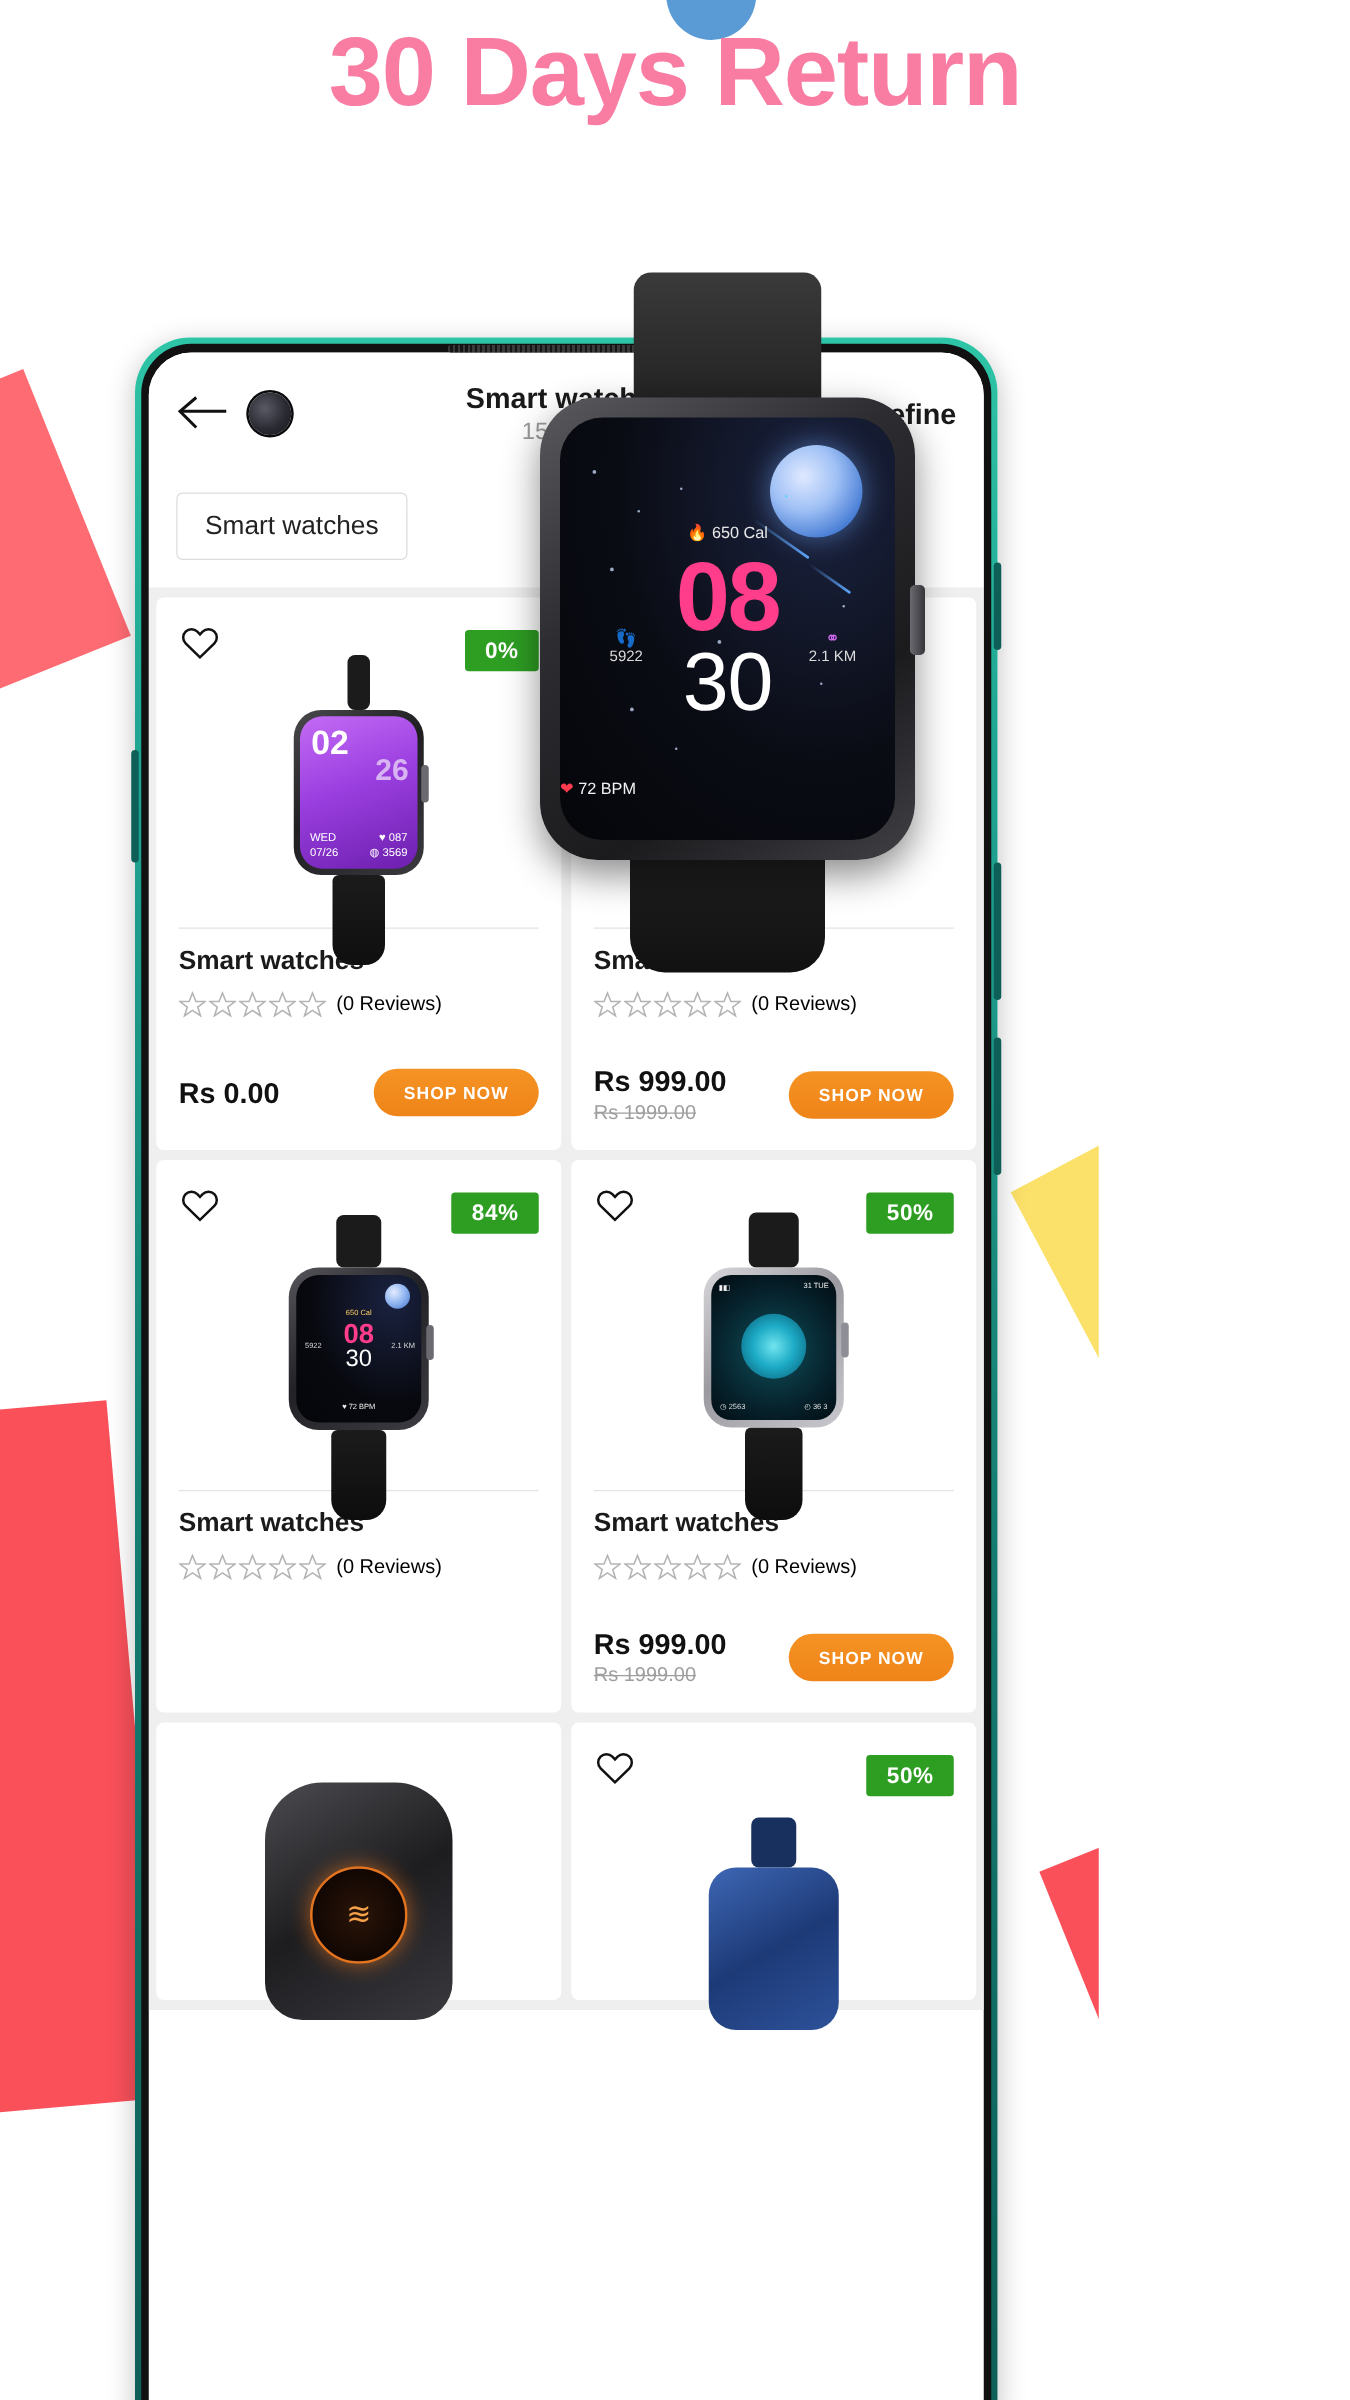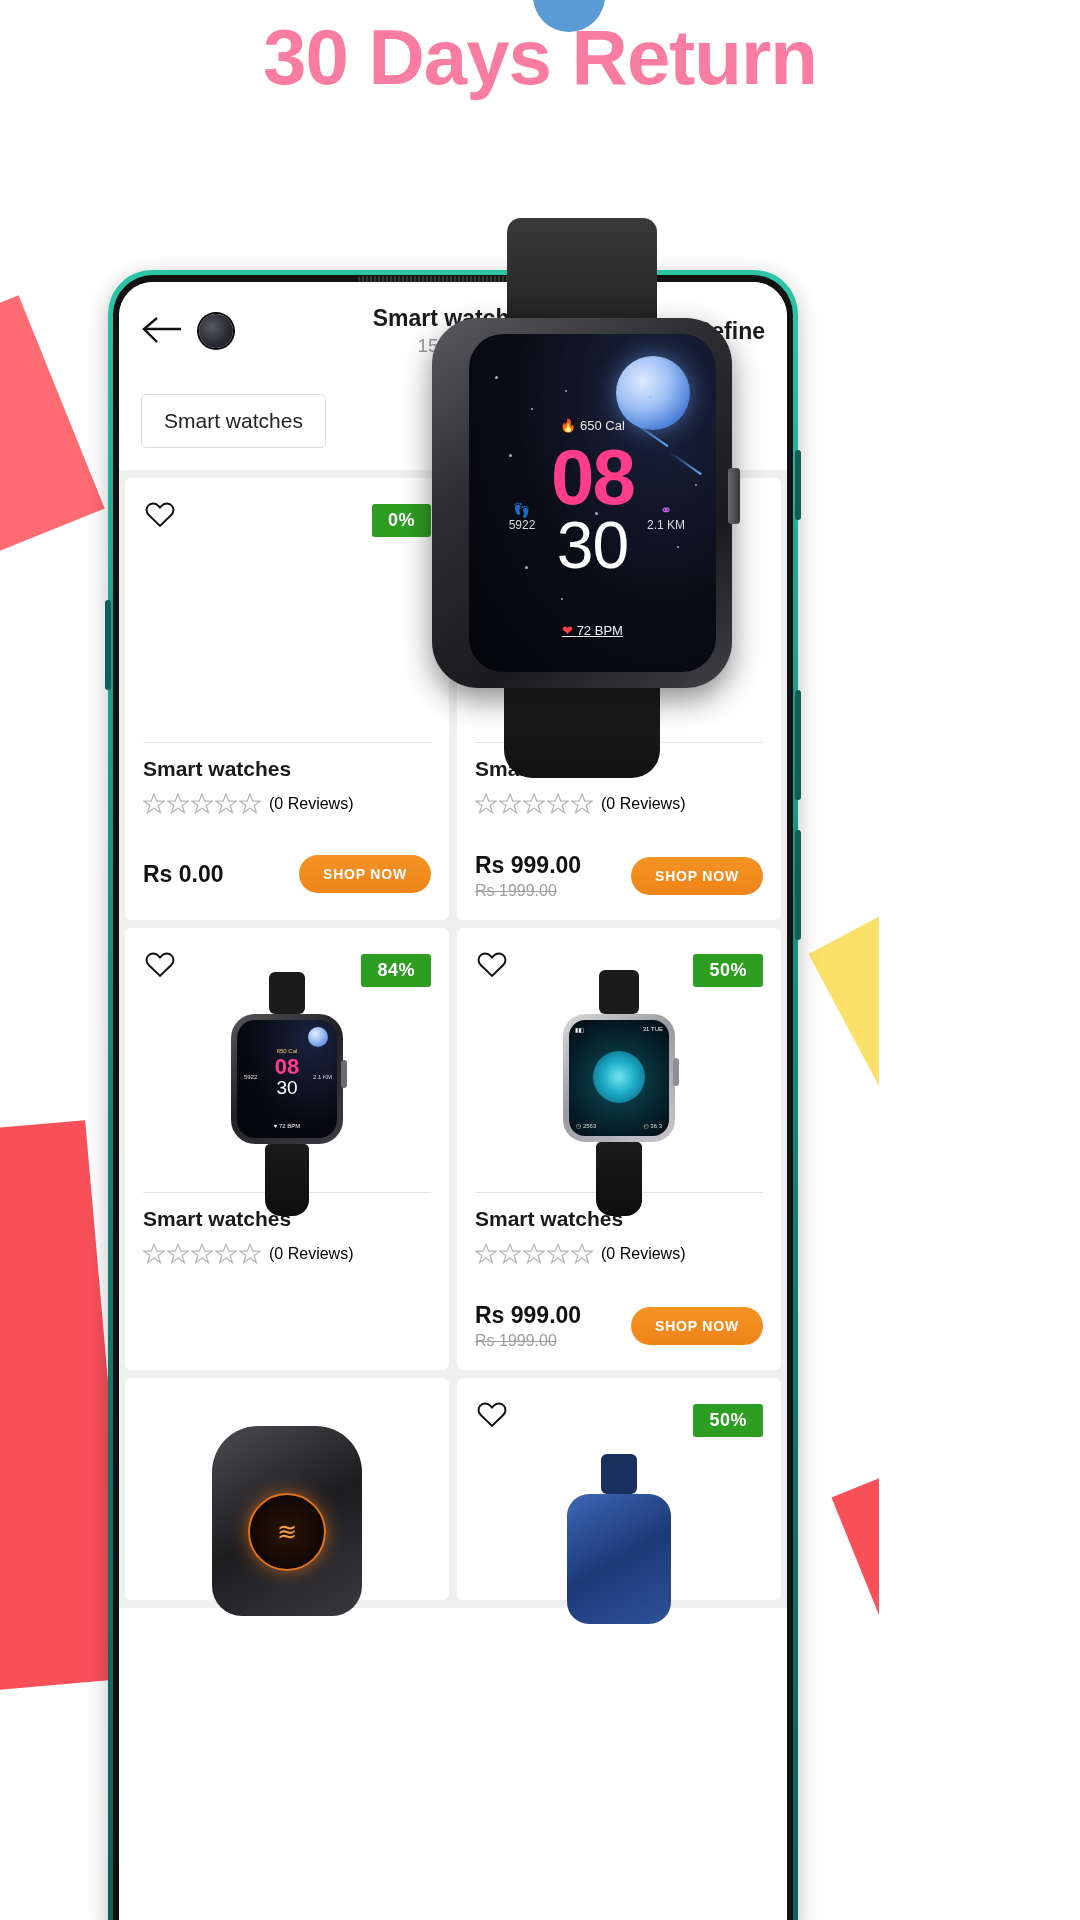--- a/index.html
+++ b/index.html
@@ -177,35 +177,34 @@
   .hero-crown {
     position: absolute; right: -8px; top: 150px; width: 12px; height: 56px;
     background: linear-gradient(90deg,#6a6a70,#35353a); border-radius: 4px;
   }
   .hero-face {
     position: absolute; left: 16px; top: 16px; right: 16px; bottom: 16px;
     border-radius: 34px;
     background: radial-gradient(ellipse at 78% 18%, #1b2340 0%, #0a0c14 55%, #05060a 100%);
     overflow: hidden;
     color: #fff;
-    margin-left: 21px;
   }
   .moon {
     position: absolute; right: 26px; top: 22px; width: 74px; height: 74px; border-radius: 50%;
     background: radial-gradient(circle at 36% 34%, #dfe9ff 0%, #9fc0f5 40%, #4a7fd6 75%, #2b4f9a 100%);
     box-shadow: 0 0 22px rgba(110,160,240,.55);
   }
   .star-dot { position: absolute; background: #cfe0ff; border-radius: 50%; opacity: .75; }
   .comet { position: absolute; height: 2px; background: linear-gradient(90deg,rgba(80,160,255,0),#5fa8ff); transform: rotate(35deg); border-radius: 2px;}
   .cal-row { position: absolute; left: 0; right: 0; top: 84px; text-align: center; font-size: 13px; color: #e8e8e8; }
   .big-time { position: absolute; left: 0; right: 0; top: 108px; text-align: center; }
   .big-hh { font-size: 78px; font-weight: bold; color: #ff3d8b; line-height: .92; letter-spacing: -2px;}
   .big-mm { font-size: 66px; color: #ffffff; line-height: .95; font-weight: 300; letter-spacing: -1px;}
   .side-stat { position: absolute; font-size: 12px; color: #dcdcdc; text-align: center; }
-  .bpm-row { position: absolute; left: 0; right: 0; bottom: 34px; text-align: center; font-size: 13px; color: #f2f2f2; text-decoration: underline;}
+  .bpm-row { position: absolute; left: 0; right: 0; bottom: 34px; font-size: 13px; color: #f2f2f2;}
 </style>
 </head>
 <body>
 
 <div id="stage">
 
   <div class="bg-blue-dot"></div>
   <div class="bg-red-left-top2"></div>
   <div class="bg-red-left-bottom"></div>
   <div class="bg-yellow-right"></div>
@@ -242,20 +241,35 @@
         </div>
 
         <div class="grid">
 
           <div class="card">
             <div class="card-top">
               <svg class="heart" viewBox="0 0 24 22">
                   <path d="M12 20.5 2.8 11.6a5.3 5.3 0 0 1 7.5-7.5l1.7 1.7 1.7-1.7a5.3 5.3 0 1 1 7.5 7.5z" fill="none" stroke="#111" stroke-width="1.6"></path>
                 </svg>
               <div class="badge">0%</div>
+              <div class="watch-img">
+                <div style="width:18px;height:44px;background:#1b1b1b;border-radius:6px;margin:22px auto 0;"></div>
+                <div style="position:relative;width:104px;height:132px;border-radius:22px;background:linear-gradient(140deg,#4a4a4e,#1f1f22 45%,#3a3a3f);padding:5px;">
+                  <div style="position:absolute;right:-4px;top:44px;width:6px;height:30px;background:#6a6a70;border-radius:3px;"></div>
+                  <div class="wf" style="width:100%;height:100%;border-radius:18px;background:linear-gradient(160deg,#c36bf5 0%,#9b3fe0 45%,#6c1fae 100%);position:relative;">
+                    <div style="position:absolute;left:9px;top:6px;font-size:27px;font-weight:bold;color:#fff;">02</div>
+                    <div style="position:absolute;right:7px;top:30px;font-size:24px;font-weight:bold;color:#d8b4f3;">26</div>
+                    <div style="position:absolute;left:8px;bottom:20px;font-size:9px;color:#fff;">WED</div>
+                    <div style="position:absolute;left:8px;bottom:8px;font-size:9px;color:#fff;">07/26</div>
+                    <div style="position:absolute;right:8px;bottom:20px;font-size:9px;color:#fff;">♥&nbsp;<span>087</span></div>
+                    <div style="position:absolute;right:8px;bottom:8px;font-size:9px;color:#fff;">◍&nbsp;<span>3569</span></div>
+                  </div>
+                </div>
+                <div style="width:42px;height:72px;background:linear-gradient(180deg,#1b1b1b,#0f0f0f);border-radius:5px 5px 16px 16px;margin:0 auto;"></div>
+              </div>
             </div>
             <div class="divider"></div>
             <div class="p-title">Smart watches</div>
             <div class="stars-row">
               <span class="stars">
                 <svg width="22" height="21" viewBox="0 0 24 23">
                     <path d="M12 1.5 15 9h8l-6.4 4.8 2.4 7.7L12 16.8 5 21.5l2.4-7.7L1 9h8z" fill="none" stroke="#b5b5b5" stroke-width="1.4"></path>
                   </svg>
                 <svg width="22" height="21" viewBox="0 0 24 23">
                     <path d="M12 1.5 15 9h8l-6.4 4.8 2.4 7.7L12 16.8 5 21.5l2.4-7.7L1 9h8z" fill="none" stroke="#b5b5b5" stroke-width="1.4"></path>

